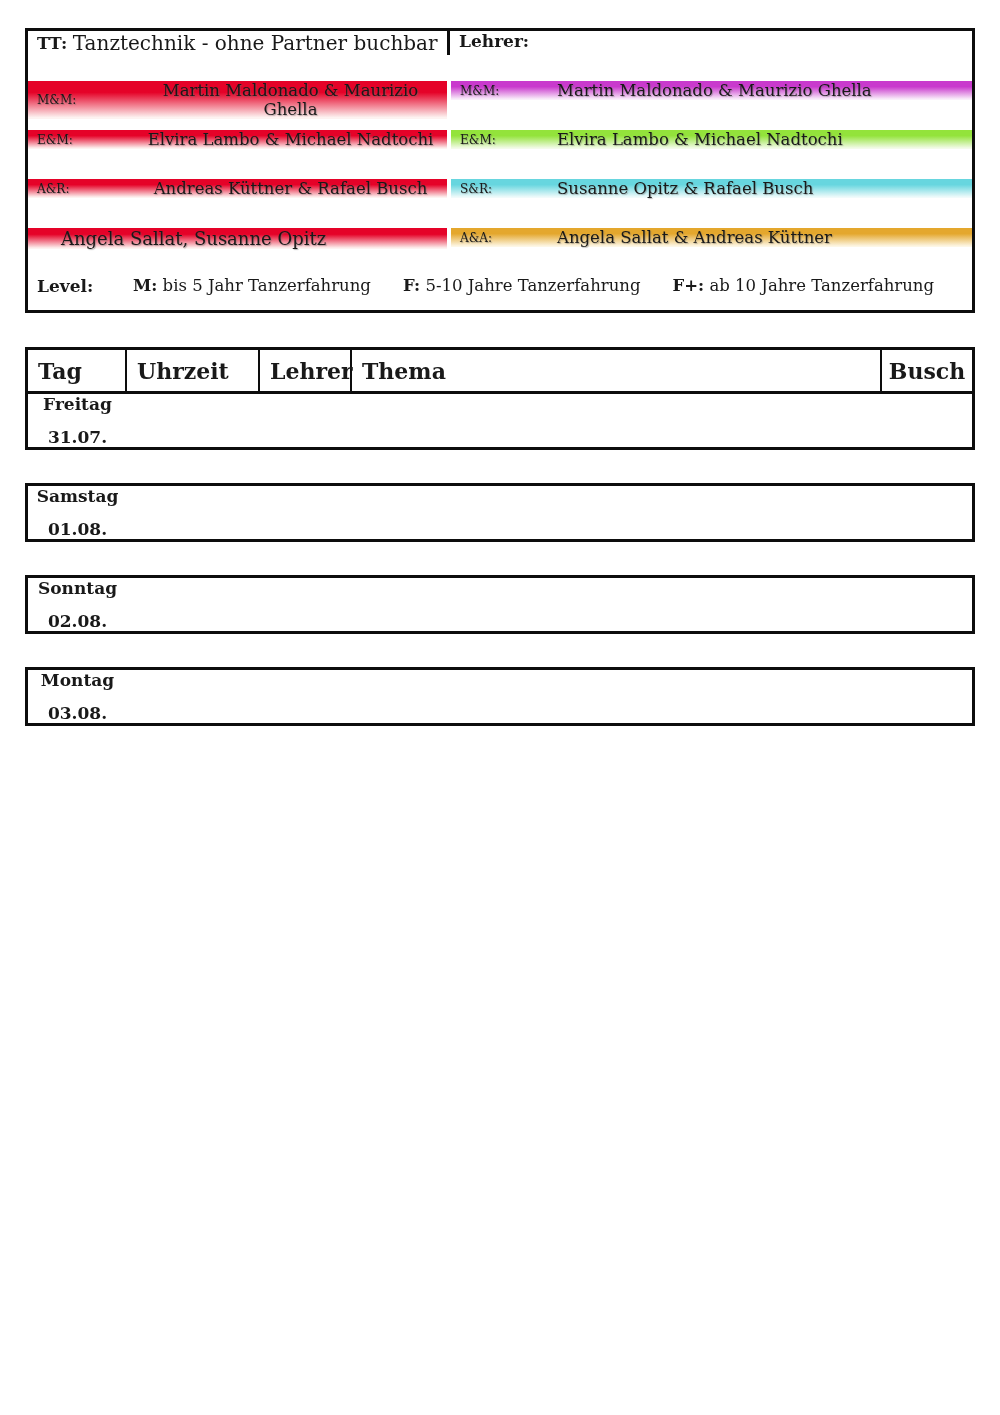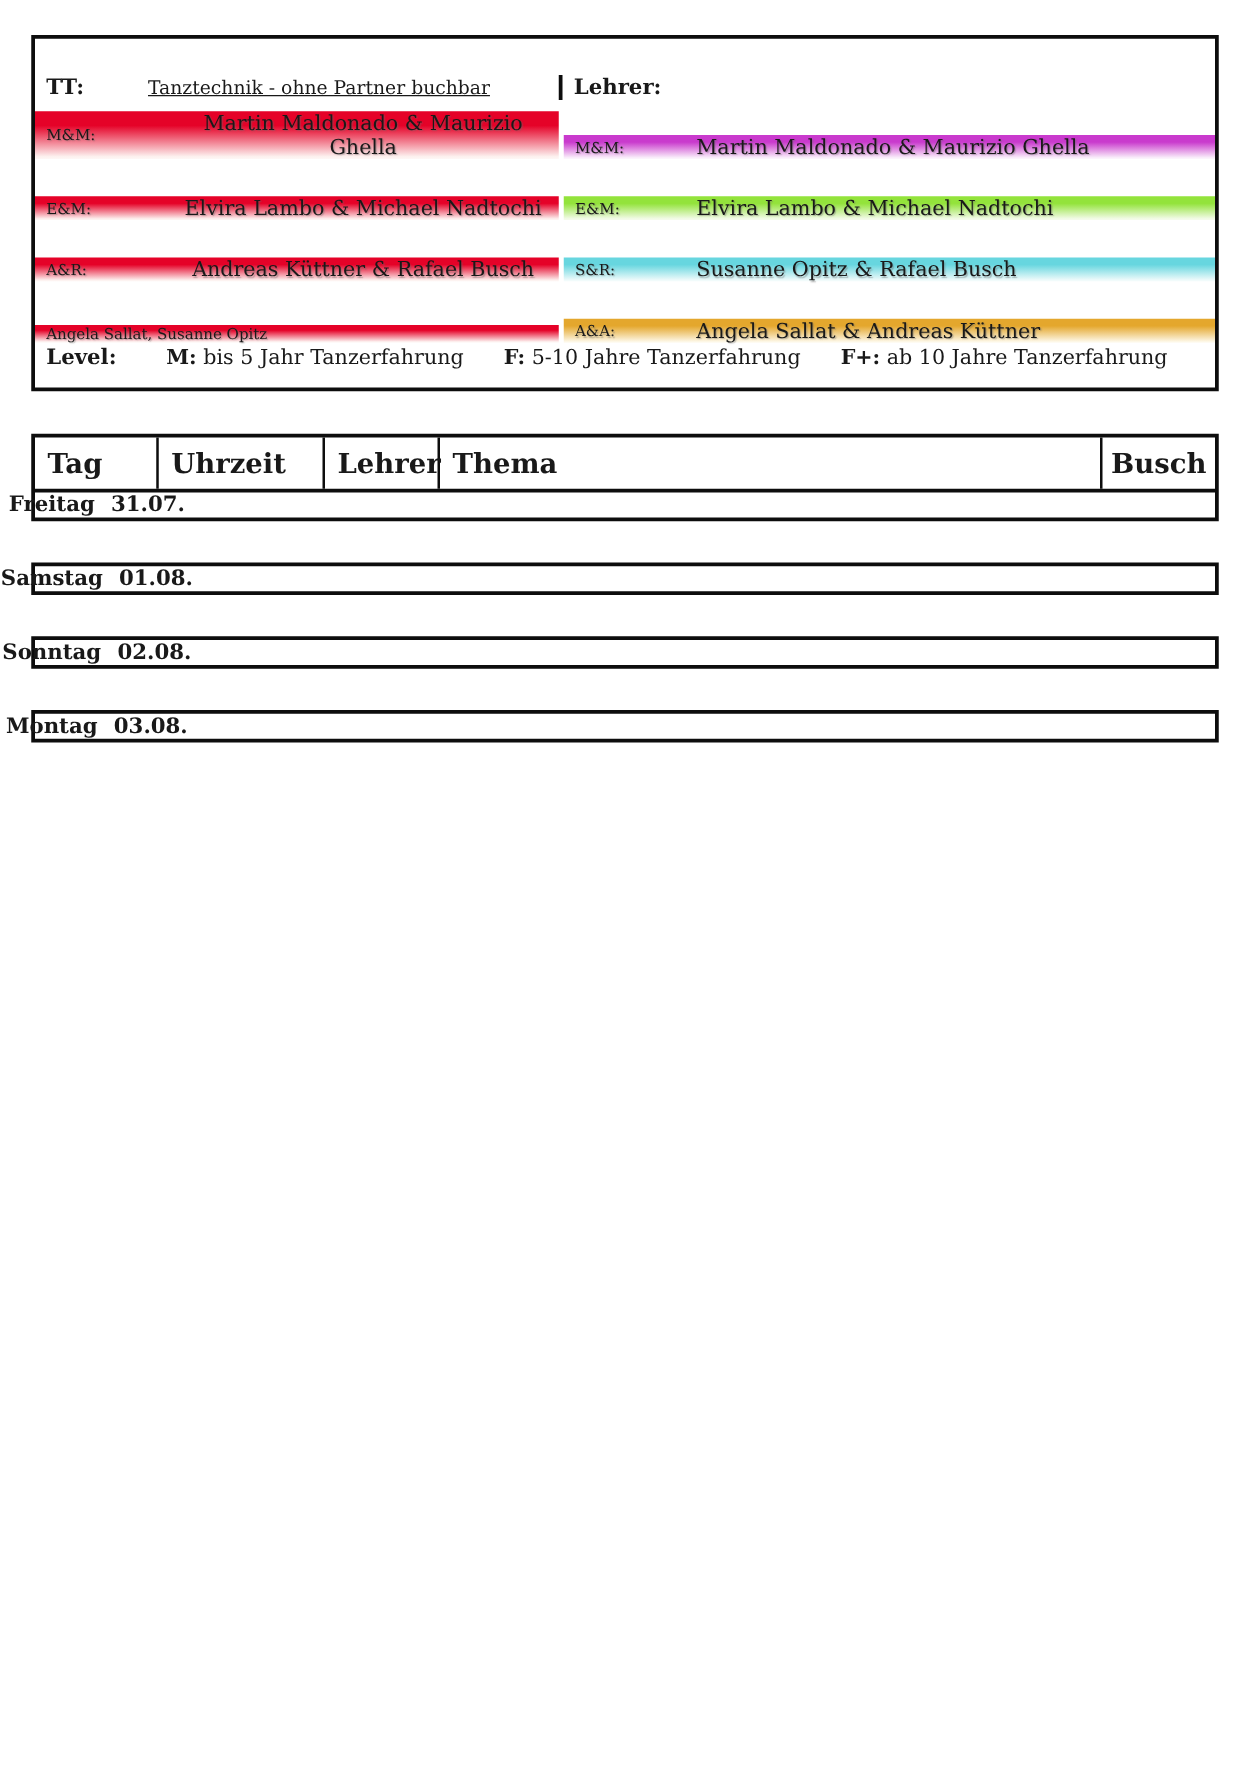--- a/index.html
+++ b/index.html
@@ -6,54 +6,54 @@
   body{
     width:1000px;height:1415px;
     font-family:"DejaVu Serif","Liberation Serif",serif;
     color:#191919;
     -webkit-font-smoothing:antialiased;
   }
   .page{padding:28px 25px 0 25px;box-sizing:border-box;}
 
   
   .legend{border:3px solid #0d0d0d;margin-bottom:34px;background:#fff;}
-  .lrow{display:flex;height:49px;align-items:flex-end;}
+  .lrow{display:flex;height:49px;align-items:flex-start;}
   .lrow-head .head-left{
     width:419px;border-right:3px solid #0d0d0d;
     display:flex;align-items:center;
   }
   .lrow-head .head-right{flex:1;display:flex;align-items:center;}
   .blbl{font-weight:bold;font-size:17px;padding-left:9px;white-space:nowrap;}
-  .head-left .lval-center{flex:1;text-align:center;font-size:15px;padding-right:4px;text-decoration:underline;}
+  .head-left .lval-center{flex:1;text-align:center;font-size:20px;padding-right:4px;}
   .band{display:flex;align-items:center;margin-top:1px;margin-bottom:2px;
         text-shadow:1px 1px 1px rgba(105,105,105,.45);}
   .lleft.band{width:419px;margin-right:4px;}
   .lright.band{flex:1;}
   .llbl{width:97px;padding-left:9px;font-size:12px;box-sizing:content-box;white-space:nowrap;}
   .lleft .lval-center{flex:1;text-align:center;font-size:16.5px;}
   .lright .lval{font-size:16.5px;}
-  .lval-full{padding-left:9px;font-size:12px;}
+  .lval-full{padding-left:9px;font-size:18px;margin-left:24px;}
   .lrow-level{align-items:flex-start;height:34px;font-size:16.5px;}
   .lrow-level .blbl{width:96px;}
   .lvl-item{margin-right:32px;white-space:nowrap;}
   .lvl-item b{font-weight:bold;}
 
   
   .daytable{border:3px solid #0d0d0d;margin-bottom:33px;background:#fff;}
   .thead{display:flex;height:44px;border-bottom:3px solid #0d0d0d;
          font-weight:bold;font-size:22px;box-sizing:border-box;}
   .hc{padding:8px 0 0 10px;box-sizing:border-box;}
   .hc-tag{width:99px;border-right:2px solid #0d0d0d;}
   .hc-time{width:133px;border-right:2px solid #0d0d0d;}
   .hc-lehrer{width:92px;border-right:2px solid #0d0d0d;}
   .hc-thema{flex:1;border-right:2px solid #0d0d0d;}
   .hc-level{width:90px;text-align:center;padding-left:0;}
   .tbody{display:flex;}
-  .tagcell{width:99px;display:flex;flex-direction:row;justify-content:center;
-           font-weight:bold;font-size:17px;gap:13px;}
+  .tagcell{width:99px;display:flex;flex-direction:column;justify-content:center;
+           align-items:center;font-weight:bold;font-size:17px;gap:13px;}
   .rows{flex:1;display:flex;flex-direction:column;}
 </style>
 </head>
 <body>
 
 <div class="page">
 
   <section class="legend">
     <div class="lrow lrow-head">
       <div class="head-left">

